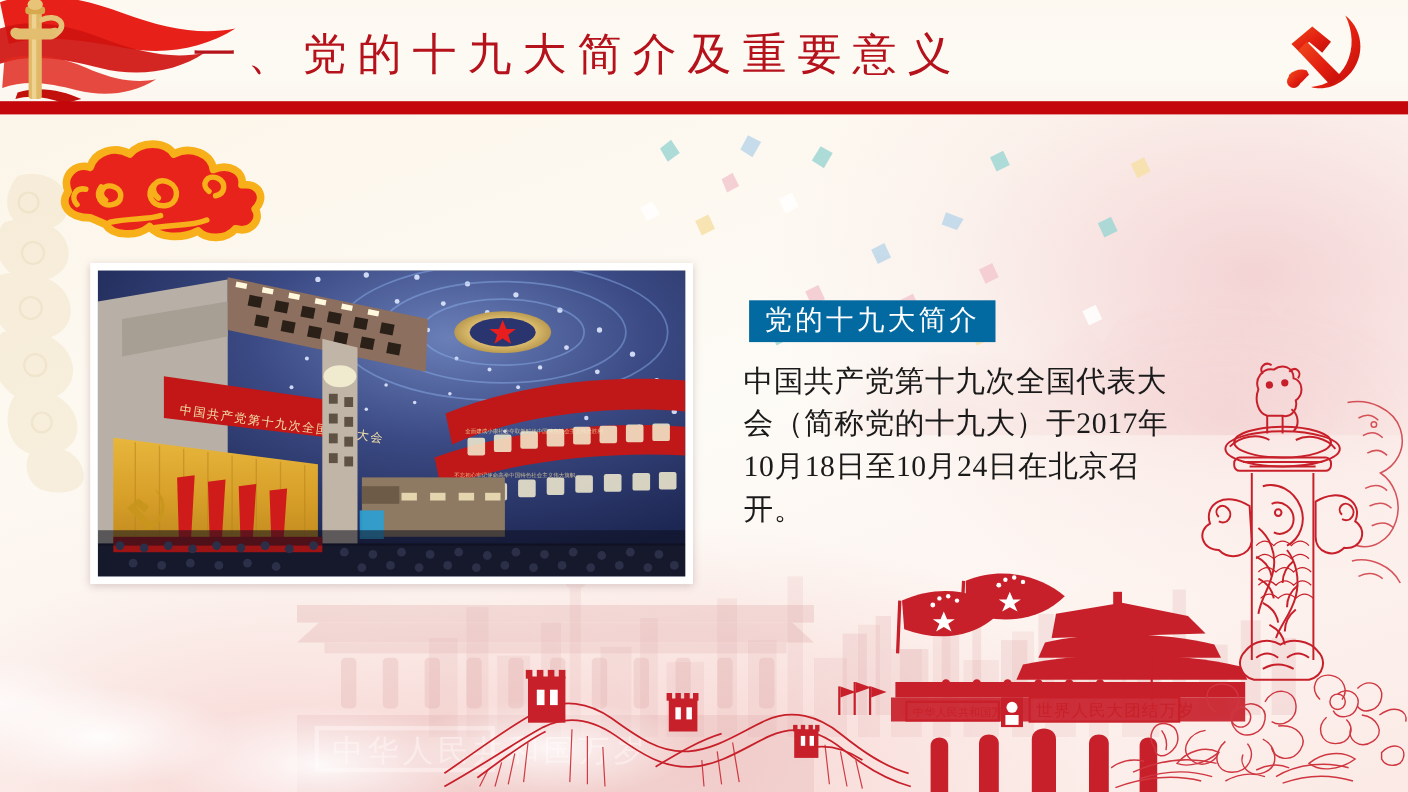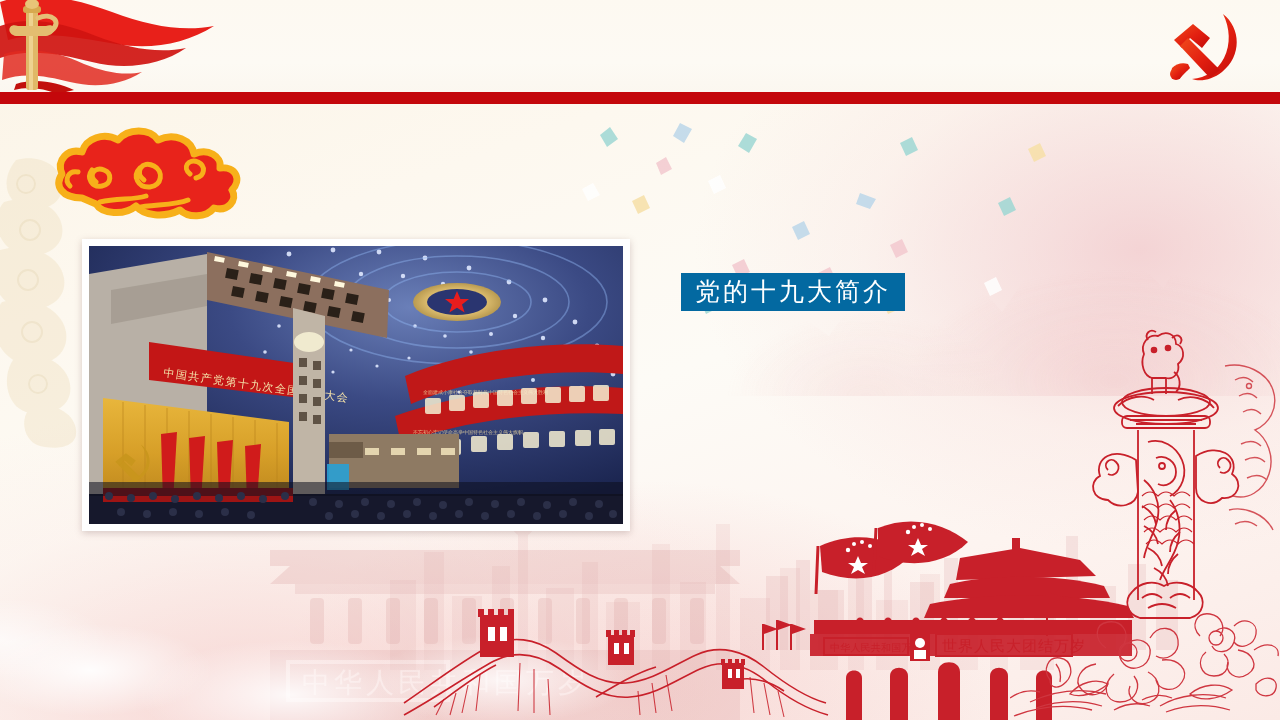--- a/index.html
+++ b/index.html
@@ -206,20 +206,21 @@
       </defs>
       <path d="M63,6 C81,20 82,48 62,64 C52,72 40,74 32,71 C46,70 58,62 64,50 C71,36 70,20 63,6 Z" fill="url(#emb)"></path>
       <path d="M30,60 C24,66 20,70 20,70 C14,70 10,66 12,60 C16,56 22,54 28,56 Z" fill="url(#emb)"></path>
       <circle cx="16" cy="66" r="6" fill="url(#emb)"></circle>
       <path d="M33,16 L50,30 L42,40 L30,30 L22,40 L14,32 Z" fill="url(#emb)"></path>
       <path d="M28,30 L60,62 L50,70 L20,38 Z" fill="url(#emb)"></path>
     </svg>
 
     <div class="hdr-bar"></div>
 
+    <div class="hdr-title">一、党的十九大简介及重要意义</div>
   </div>
 
   <svg class="col-ghost" viewBox="0 0 130 300">
     <g fill="#f0e2c4" opacity=".9">
       <path d="M30,10 C52,4 74,14 76,34 C78,54 58,62 40,58 C22,54 12,32 30,10 Z"></path>
       <path d="M18,52 C44,44 72,54 76,76 C80,98 56,110 34,104 C14,98 2,70 18,52 Z"></path>
       <path d="M14,100 C42,92 74,104 78,128 C82,152 56,164 32,158 C10,152 -2,120 14,100 Z"></path>
       <path d="M16,152 C44,144 76,158 80,182 C84,208 56,220 32,212 C10,204 0,172 16,152 Z"></path>
       <path d="M30,206 C54,200 80,212 84,234 C88,258 62,268 40,262 C20,256 14,224 30,206 Z"></path>
       <path d="M46,256 C66,252 88,262 90,280 C92,298 70,300 54,296 C38,292 32,268 46,256 Z"></path>
@@ -489,20 +490,21 @@
             <circle cx="448" cy="270" r="4"></circle>
           <circle cx="474" cy="268" r="4"></circle>
             <circle cx="500" cy="270" r="4"></circle>
             <circle cx="524" cy="268" r="4"></circle>
         </g>
       </svg>
     </div>
   </div>
 
   <div class="badge">党的十九大简介</div>
+  <div class="body-text">中国共产党第十九次全国代表大会（简称党的十九大）于2017年10月18日至10月24日在北京召开。</div>
 
   <svg class="skyline" viewBox="0 0 420 130">
     <g fill="#d9a0a2" opacity=".7">
       <rect x="6" y="56" width="22" height="74"></rect>
         <rect x="36" y="40" width="14" height="90"></rect>
       <rect x="58" y="70" width="26" height="60"></rect>
         <rect x="96" y="48" width="16" height="82"></rect>
       <rect x="124" y="24" width="8" height="106"></rect>
         <rect x="118" y="6" width="20" height="24" rx="10"></rect>
       <rect x="150" y="62" width="24" height="68"></rect>

